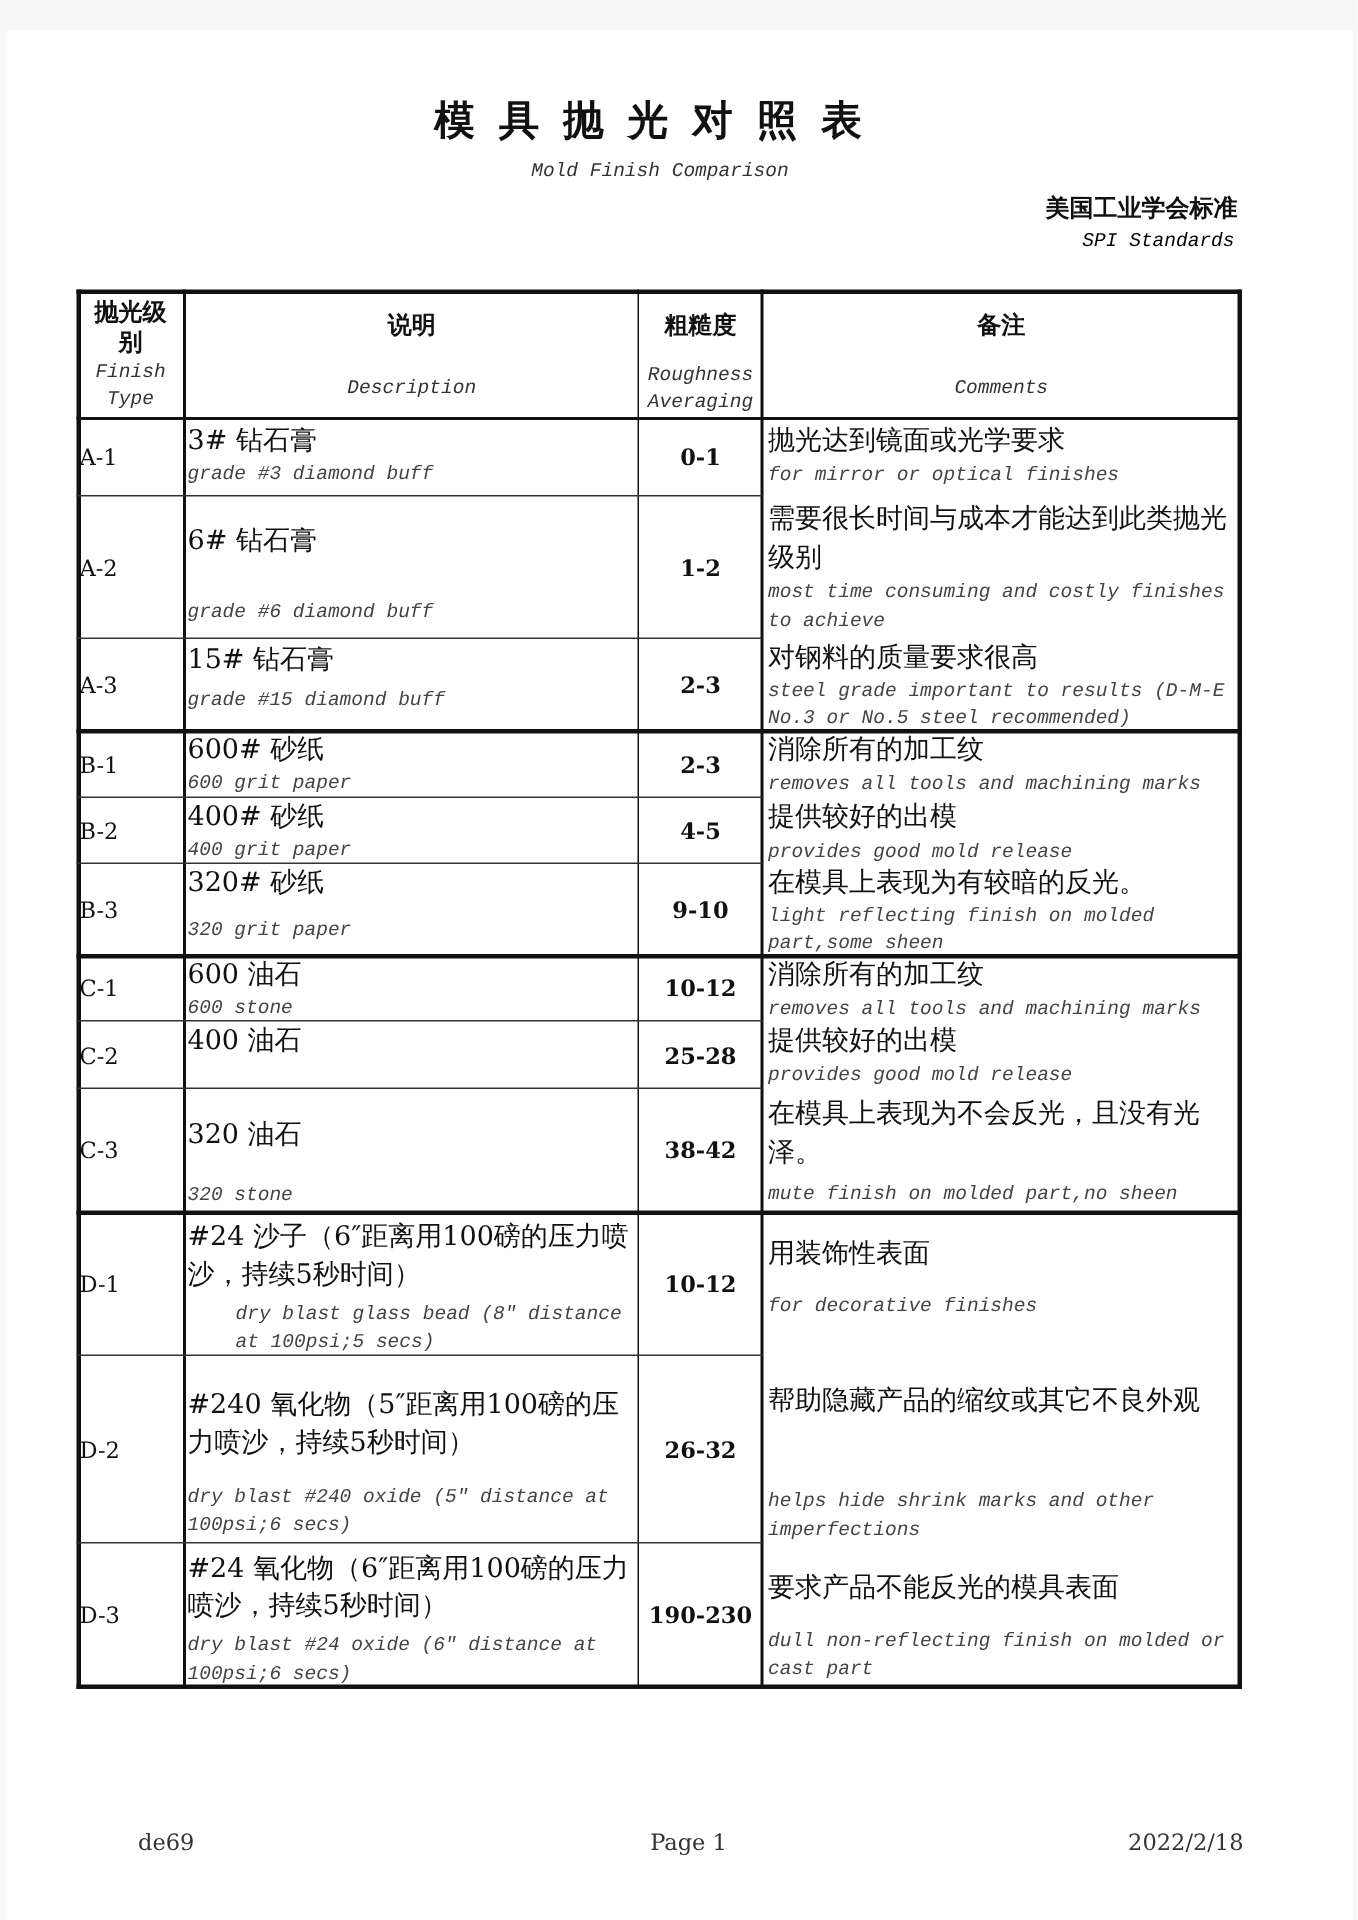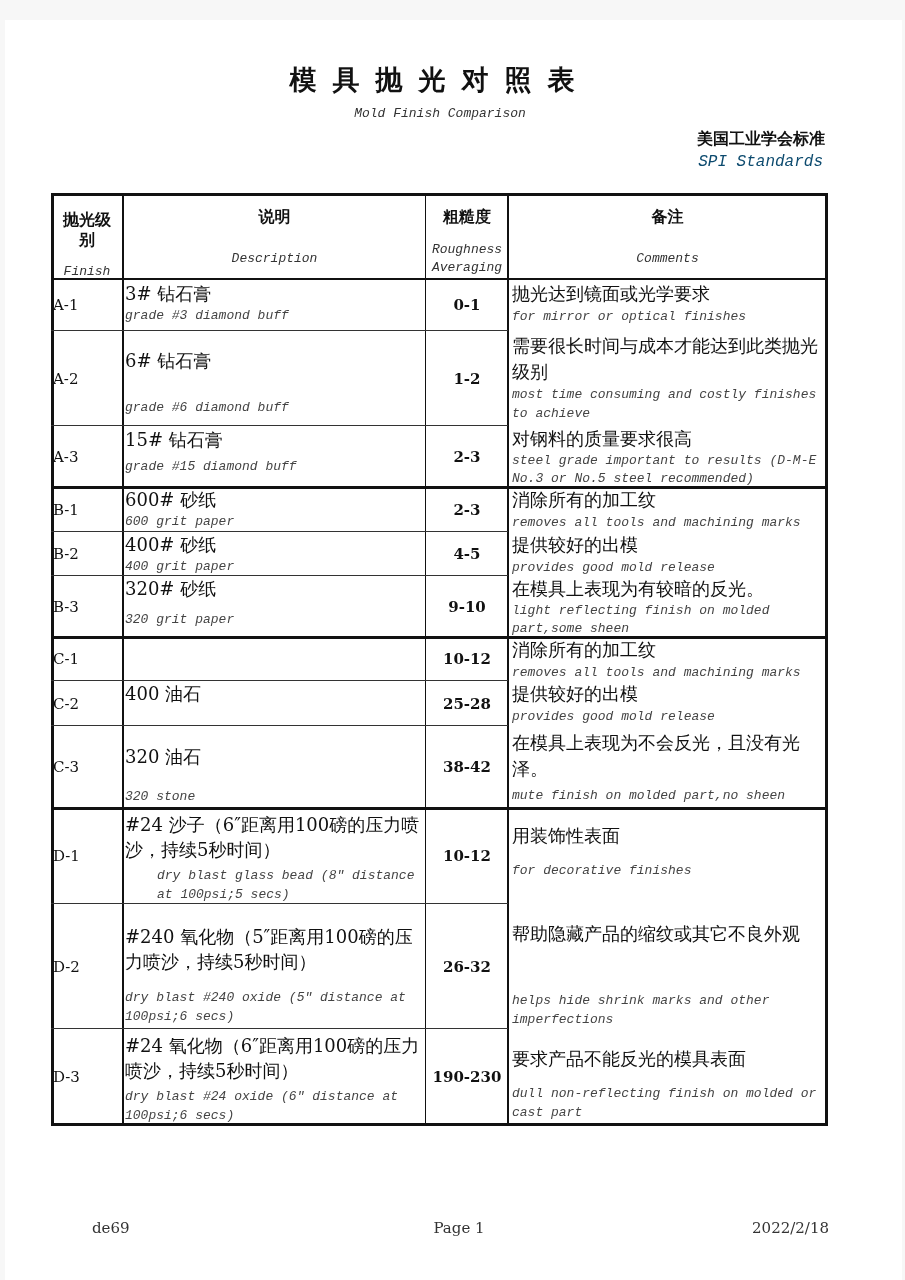--- a/index.html
+++ b/index.html
@@ -22,21 +22,21 @@
   .subtitle {
     left: 0; width: 880px; top: 106px; text-align: center;
     font-family: "Liberation Mono", monospace; font-style: italic;
     font-size: 13px; color: #333;
   }
   .std-cn {
     right: 80px; top: 129px; font-size: 16px; font-weight: bold; color: #111;
   }
   .std-en {
     right: 82px; top: 153px; font-family: "Liberation Mono", monospace;
-    font-style: italic; font-size: 16px; color: #0c4a6e;
+    font-style: italic; font-size: 13px; color: #000000;
   }
 
   
   .tbl { position: absolute; left: 51px; top: 193px; width: 776px; height: 932px; }
   .cell { position: absolute; box-sizing: border-box; overflow: hidden; }
   .hline { position: absolute; background: #111; }
   .vline { position: absolute; background: #111; }
 
   .hdr-cn { font-size: 16px; font-weight: bold; color: #111; }
   .hdr-en { font-family: "Liberation Mono", monospace; font-style: italic; font-size: 13px; color: #333; }
@@ -56,21 +56,21 @@
 <div class="page"></div>
 
 <div class="abs title">模具抛光对照表</div>
 <div class="abs subtitle">Mold Finish Comparison</div>
 <div class="abs std-cn">美国工业学会标准</div>
 <div class="abs std-en">SPI Standards</div>
 
 <div class="tbl">
 
   <div class="cell" style="left:0;top:0;width:72px;height:86px;text-align:center;padding-top:4px;">
-    <div class="hdr-cn" style="line-height:20px;padding:13px 6px;">抛光级别</div>
+    <div class="hdr-cn" style="line-height:20px;padding:1px 6px;">抛光级别</div>
     <div class="hdr-en" style="line-height:18px;padding:0 8px;">Finish Type</div>
   </div>
   <div class="cell" style="left:72px;top:0;width:303px;height:86px;text-align:center;">
     <div class="hdr-cn" style="position:absolute;left:0;right:0;top:14px;">说明</div>
     <div class="hdr-en" style="position:absolute;left:0;right:0;top:58px;">Description</div>
   </div>
   <div class="cell" style="left:375px;top:0;width:82px;height:86px;text-align:center;">
     <div class="hdr-cn" style="position:absolute;left:0;right:0;top:14px;">粗糙度</div>
     <div class="hdr-en" style="position:absolute;left:2px;right:2px;top:48px;line-height:18px;">Roughness Averaging</div>
   </div>
@@ -167,20 +167,24 @@
     <div class="cmt-en">provides good mold release</div>
   </div>
   <div class="cell" style="left:461px;top:383px;width:312px;height:61px;">
     <div class="cmt-cn">在模具上表现为有较暗的反光。</div>
     <div class="cmt-en" style="line-height:18px;">light reflecting finish on molded part,some sheen</div>
   </div>
 
   <div class="cell" style="left:0;top:444px;width:72px;height:44px;">
       <div class="code">C-1</div>
     </div>
+  <div class="cell" style="left:74px;top:444px;width:300px;height:44px;">
+    <div class="desc-cn">600 油石</div>
+    <div class="desc-en">600 stone</div>
+  </div>
   <div class="cell" style="left:375px;top:444px;width:82px;height:44px;">
       <div class="rough">10-12</div>
     </div>
 
   <div class="cell" style="left:0;top:488px;width:72px;height:45px;">
       <div class="code">C-2</div>
     </div>
   <div class="cell" style="left:74px;top:488px;width:300px;height:45px;">
     <div class="desc-cn">400 油石</div>
   </div>

